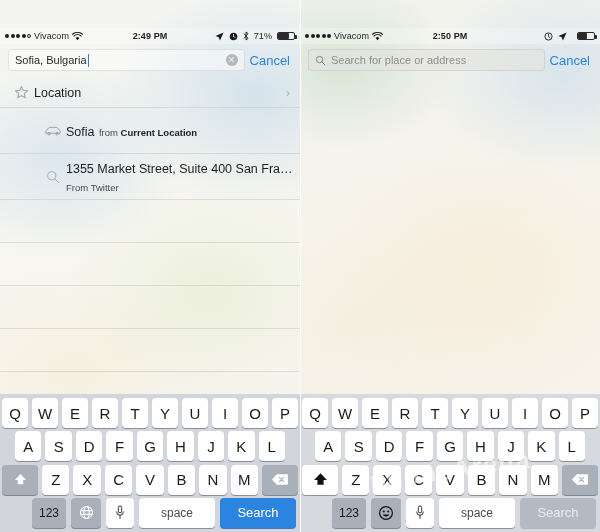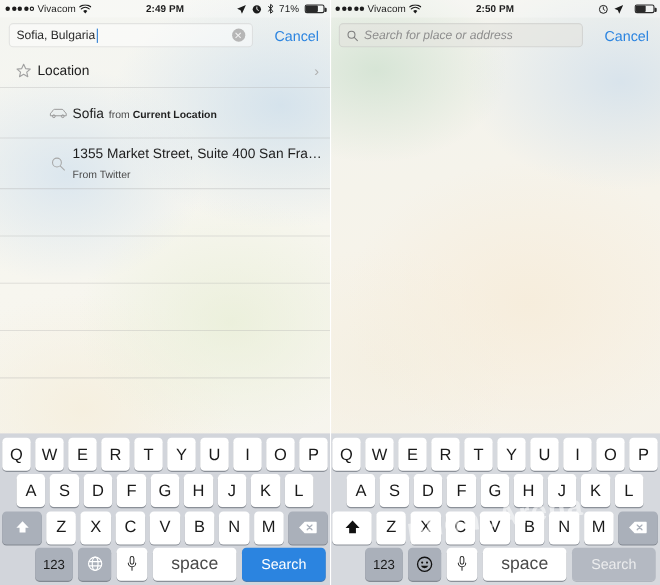--- a/index.html
+++ b/index.html
@@ -31,20 +31,21 @@
       radial-gradient(ellipse 230px 180px at 60% 52%, rgba(246,236,218,0.85), rgba(246,236,218,0) 72%),
       radial-gradient(ellipse 180px 150px at 15% 62%, rgba(244,239,225,0.85), rgba(244,239,225,0) 70%),
       linear-gradient(170deg, #f2f3ee 0%, #f7f3e9 50%, #f5f2ea 100%);
   }
 
   
   .statusbar {
     position: relative; height: 16px; display: flex; align-items: center;
     font-size: 9px; color: #1c1c1c; padding: 0 5px; letter-spacing: 0.1px;
     background: rgba(255,255,255,0.28);
+    margin-top: 28px;
   }
   .sb-left { display: flex; align-items: center; gap: 3px; }
   .sb-center { position: absolute; left: 0; right: 0; text-align: center; font-weight: bold; font-size: 9px; }
   .sb-right { margin-left: auto; display: flex; align-items: center; gap: 5px; position: relative; z-index: 2; }
   .dots { display: flex; gap: 1.5px; align-items: center; }
   .dot { width: 4px; height: 4px; border-radius: 50%; background: #1c1c1c; }
   .dot.hollow { background: transparent; border: 1px solid #1c1c1c; width: 4px; height: 4px; }
   .carrier { font-size: 9px; }
   .sb-icon { display: inline-flex; align-items: center; }
   .battery {
@@ -53,31 +54,31 @@
   }
   .battery::after {
     content: ""; position: absolute; right: -3px; top: 2px;
     width: 2px; height: 4px; background: #2a2a2a; border-radius: 0 1px 1px 0;
   }
   .battery i { display: block; height: 100%; background: #2a2a2a; border-radius: 1px; }
   .pct { font-size: 9px; }
 
   
   .searchrow {
-    display: flex; align-items: center; gap: 20px;
+    display: flex; align-items: center; gap: 5px;
     padding: 5px 8px 6px 8px; position: relative;
   }
   .searchfield {
     flex: 1; height: 22px; border-radius: 4px;
     background: rgba(255,255,255,0.45);
     display: flex; align-items: center; padding: 0 6px;
     font-size: 11px; color: #2a2a2a; position: relative;
     border: 1px solid rgba(160,160,160,0.25);
   }
-  .searchfield.plain { background: rgba(228,228,222,0.62); font-style: italic; }
+  .searchfield.plain { background: rgba(228,228,222,0.62); }
   .sf-icon { margin-right: 5px; display: inline-flex; color: #8a8a8a; }
   .sf-text { white-space: nowrap; overflow: hidden; }
   .sf-text.placeholder { color: #8d8d8d; }
   .caret {
     display: inline-block; width: 1px; height: 13px; background: #2d7dd2;
     margin-left: 1px; vertical-align: middle;
   }
   .clear-btn {
     margin-left: auto; width: 12px; height: 12px; border-radius: 50%;
     background: #b6b6b6; color: #f2f2f2; font-size: 9px; line-height: 12px;
@@ -138,21 +139,21 @@
     background: #ffffff; border-radius: 4px; height: 30px; flex: 1;
     display: flex; align-items: center; justify-content: center;
     font-size: 15px; color: #1a1a1a; box-shadow: 0 1px 0 rgba(115,120,130,0.75);
   }
   .key.dark { background: #aab0ba; box-shadow: 0 1px 0 rgba(110,116,126,0.8); }
   .key.shift { flex: 0 0 36px; }
   .key.back { flex: 0 0 36px; }
   .key.num { flex: 0 0 34px; font-size: 12px; margin-left: 28px; }
   .key.glob { flex: 0 0 30px; }
   .key.mic { flex: 0 0 28px; background: #ffffff; }
-  .key.space { flex: 1; font-size: 16px; color: #4a4a4a; }
+  .key.space { flex: 1; font-size: 12px; color: #4a4a4a; }
   .key.search {
     flex: 0 0 76px; background: #2b84e0; color: #ffffff; font-size: 13px;
     box-shadow: 0 1px 0 rgba(33,100,170,0.8);
   }
   .key.search.disabled {
     background: rgba(170,176,186,0.78); color: rgba(245,245,245,0.85);
     box-shadow: 0 1px 0 rgba(150,156,166,0.6);
   }
   .krow.r4 { gap: 5px; padding: 0 2px; }
   .watermark {

